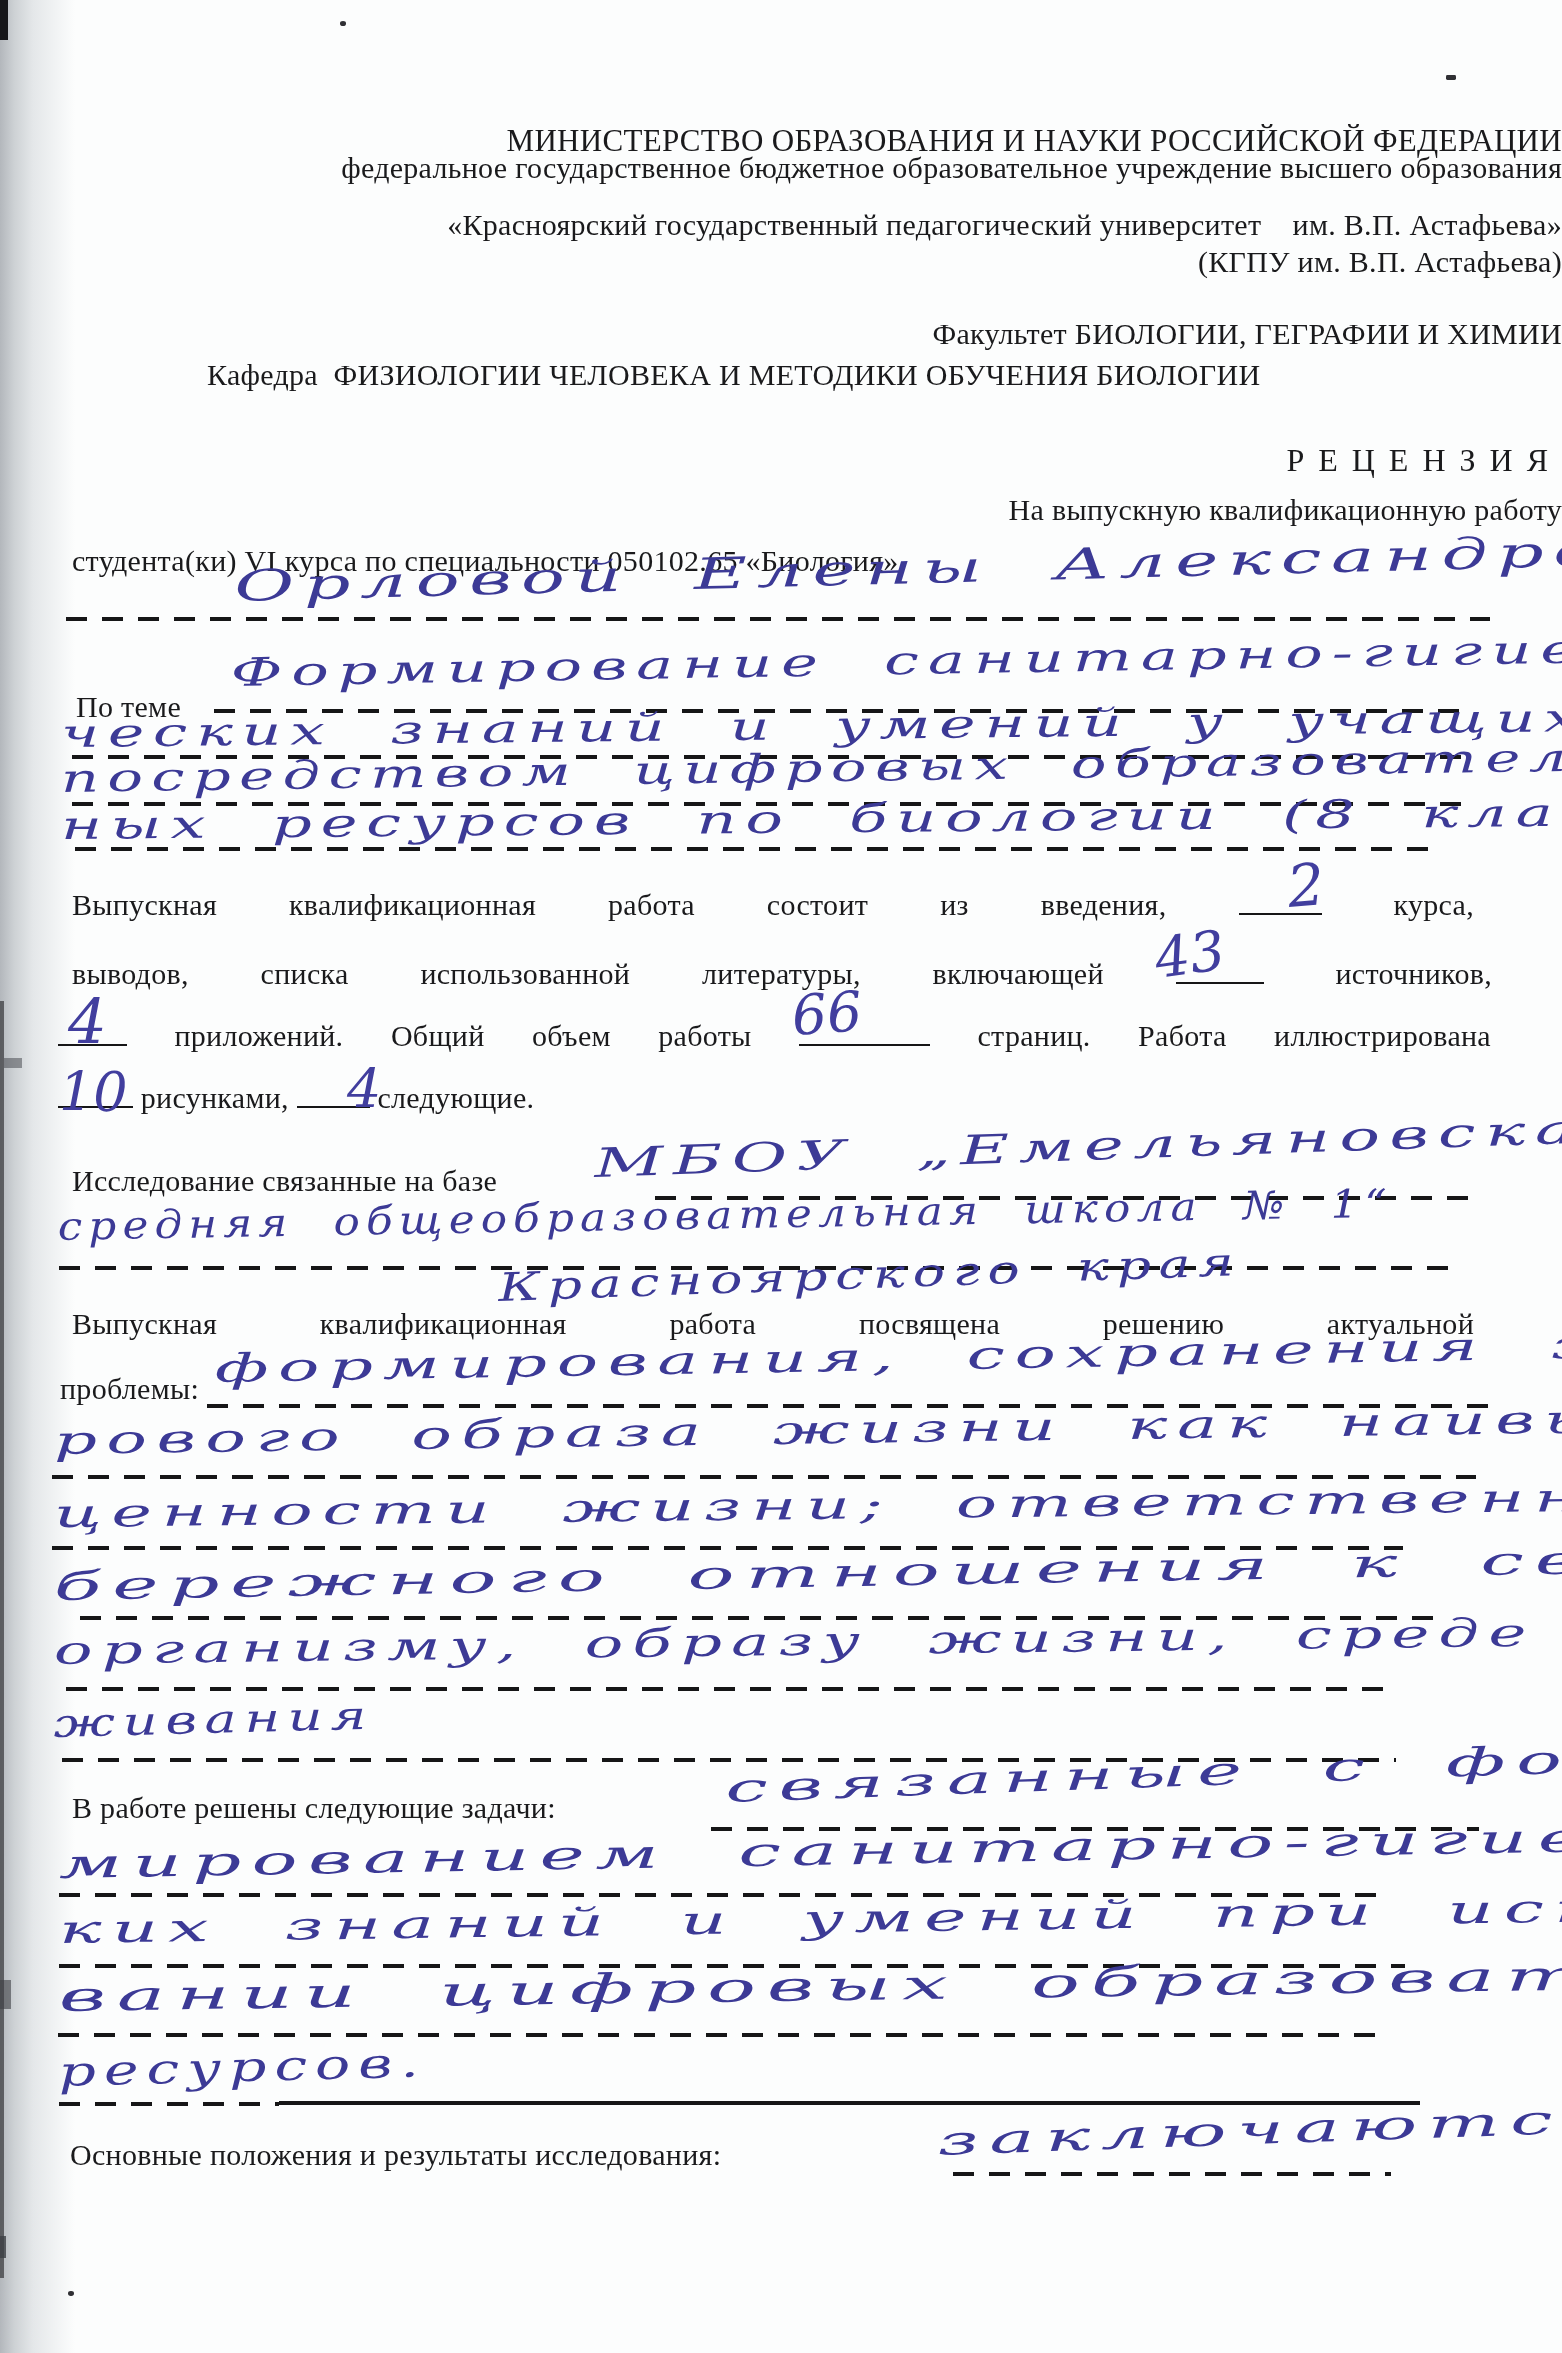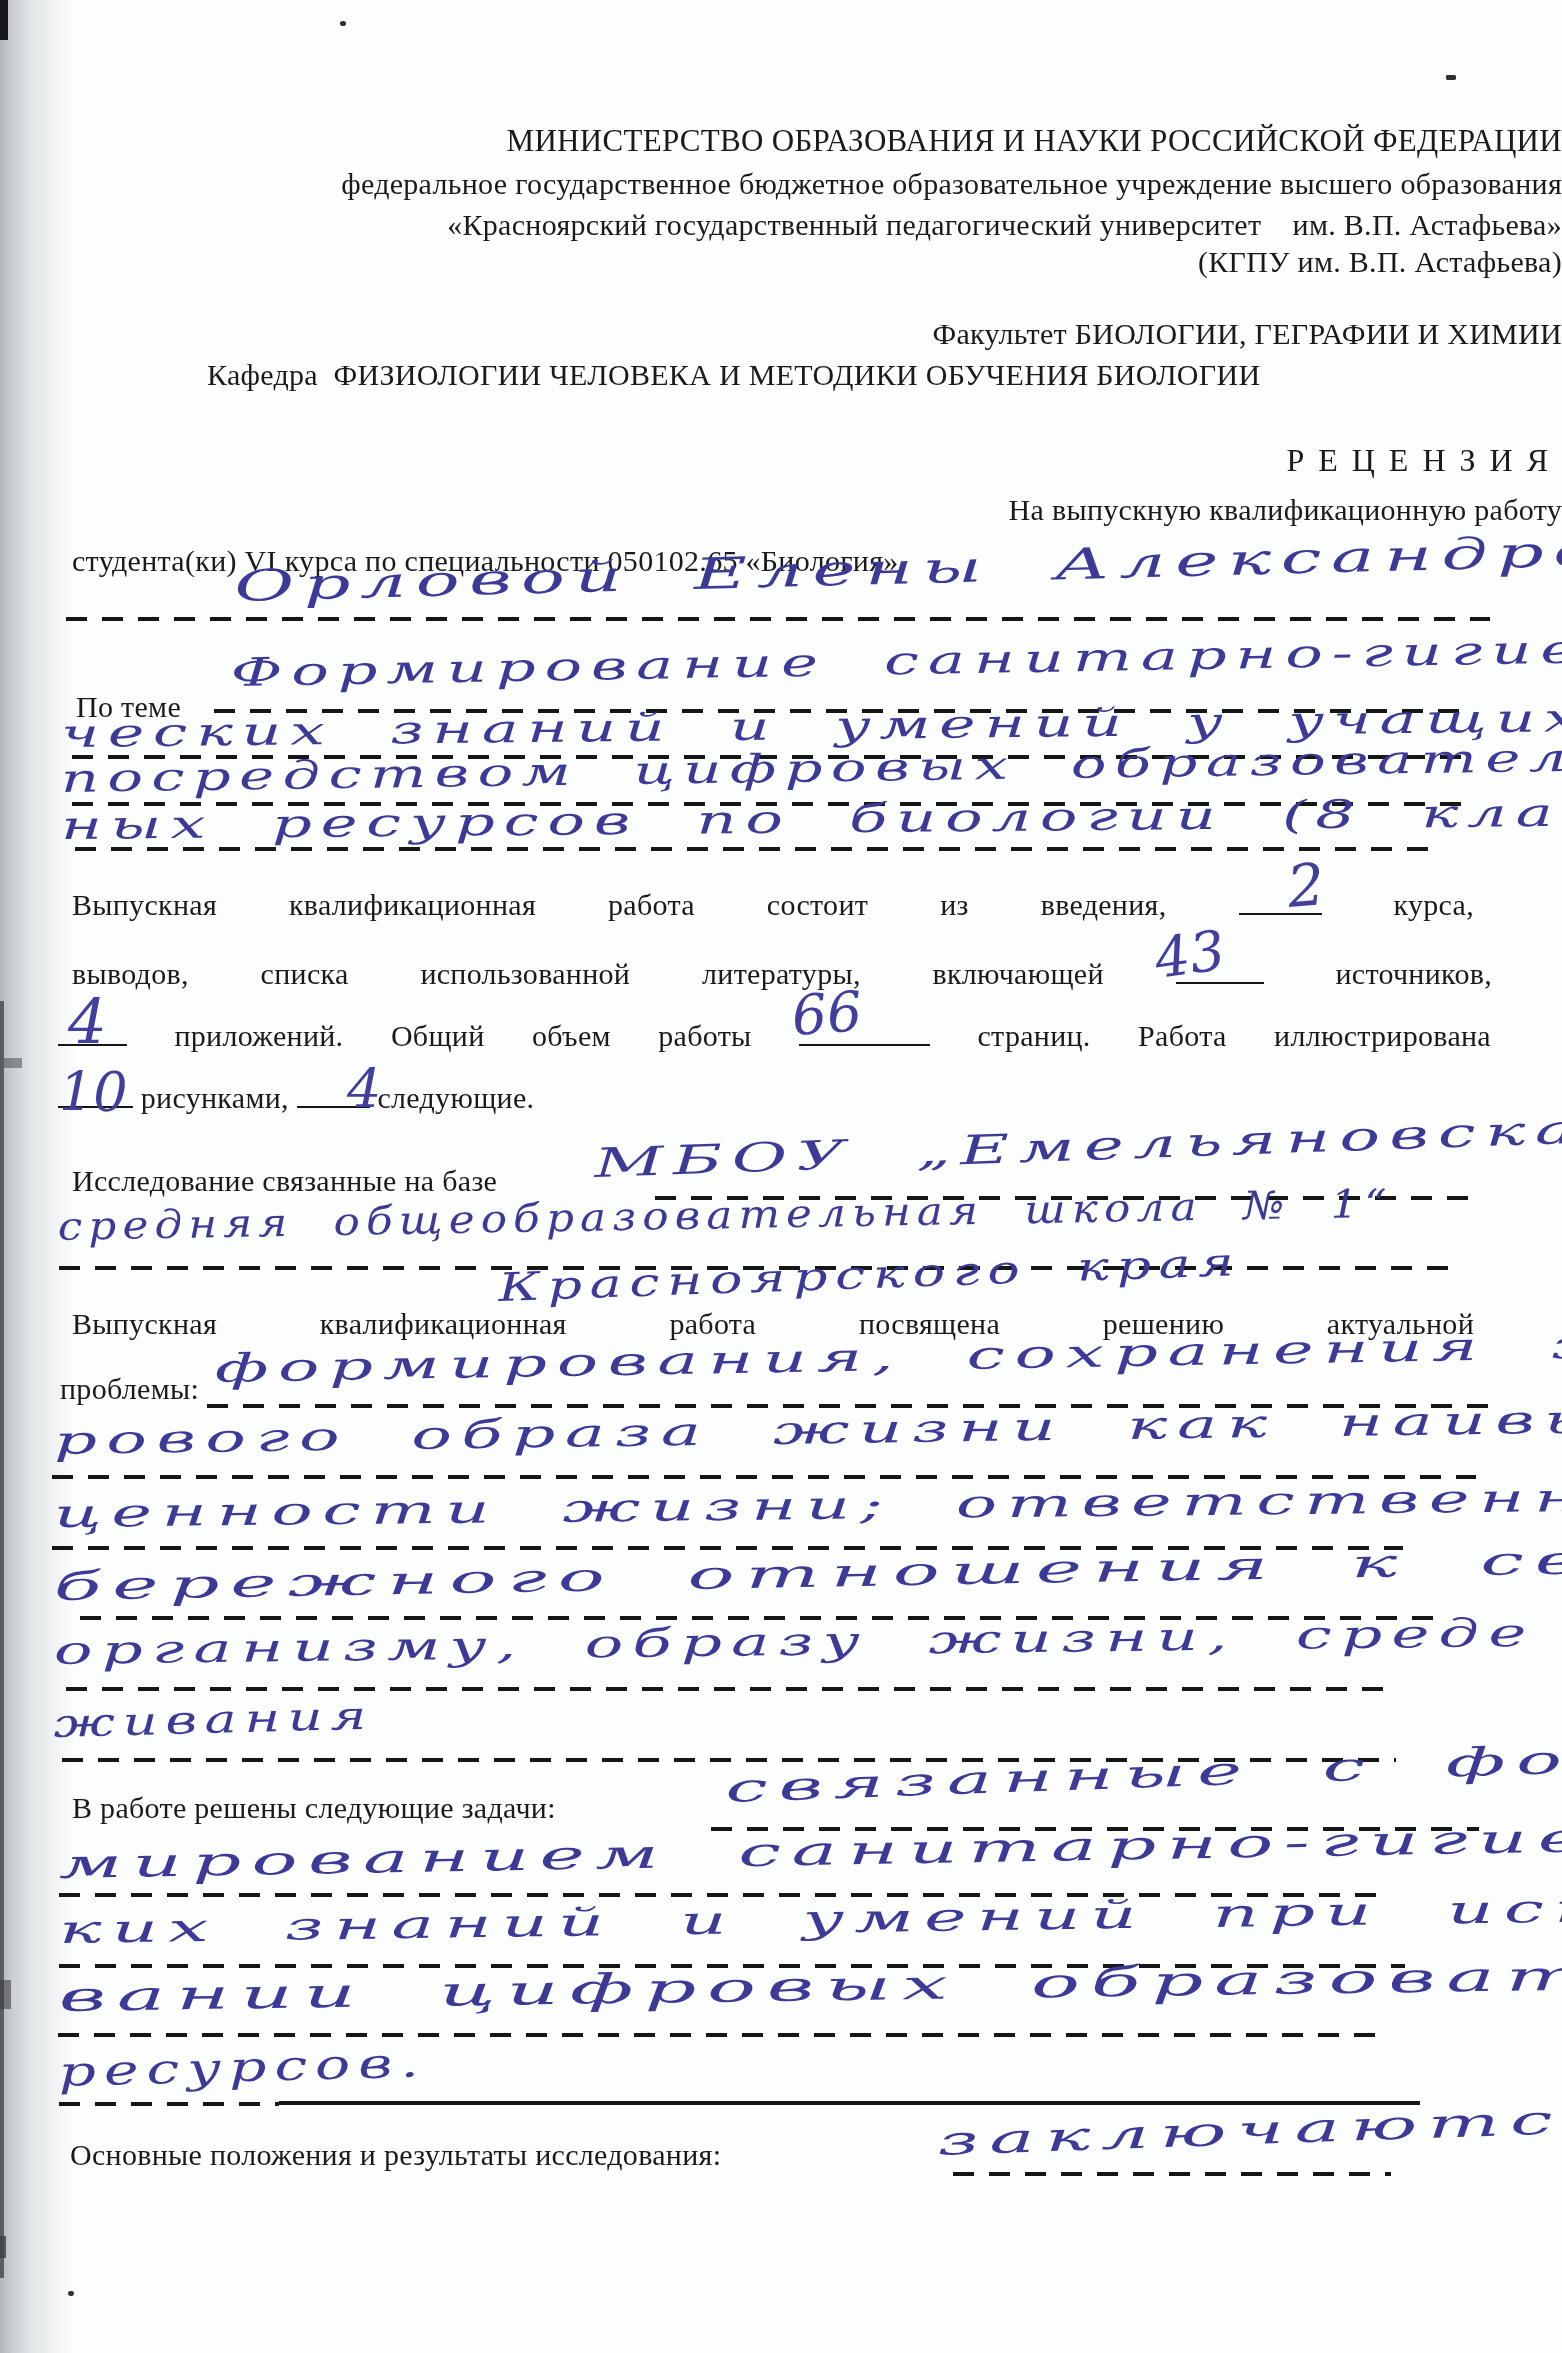--- a/index.html
+++ b/index.html
@@ -89,21 +89,21 @@
   <div class="corner-mark"></div>
   <div class="edge-line" style="top:1001px;height:1277px;opacity:.65;"></div>
   <div class="notch" style="left:4.1px;top:1058px;width:18px;height:9.7px;opacity:.5;"></div>
   <div class="notch" style="left:0px;top:1980px;width:11px;height:29px;opacity:.6;"></div>
   <div class="notch" style="left:0px;top:2236px;width:5.5px;height:22px;opacity:.8;"></div>
   <div class="speck" style="left:340px;top:21px;width:6.2px;height:4.8px;"></div>
   <div class="speck" style="left:1446px;top:75px;width:10.4px;height:4.8px;border-radius:1.4px;"></div>
   <div class="speck" style="left:68px;top:2291px;width:5.5px;height:4.8px;"></div>
 
   <div class="typed center" style="top:124px;font-size:31px;">МИНИСТЕРСТВО ОБРАЗОВАНИЯ И НАУКИ РОССИЙСКОЙ ФЕДЕРАЦИИ</div>
-  <div class="typed center" style="top:168px;">федеральное государственное бюджетное образовательное учреждение высшего образования</div>
+  <div class="typed center" style="top:152px;">федеральное государственное бюджетное образовательное учреждение высшего образования</div>
   <div class="typed center pre" style="top:209px;">«Красноярский государственный педагогический университет    им. В.П. Астафьева»</div>
   <div class="typed center" style="top:246px;">(КГПУ им. В.П. Астафьева)</div>
   <div class="typed center" style="top:286px;margin-top:32px;">Факультет БИОЛОГИИ, ГЕГРАФИИ И ХИМИИ</div>
   <div class="typed pre" style="left:207px;top:359px;">Кафедра  ФИЗИОЛОГИИ ЧЕЛОВЕКА И МЕТОДИКИ ОБУЧЕНИЯ БИОЛОГИИ</div>
 
   <div class="typed center title" style="top:443px;">РЕЦЕНЗИЯ</div>
   <div class="typed center" style="top:494px;">На выпускную квалификационную работу</div>
   <div class="typed" style="left:72px;top:545px;">студента(ки) VI курса по специальности 050102.65 «Биология»</div>
 
   <div class="hw" style="left:235px;top:565px;font-size:43px;transform:rotate(-1.5deg) scaleX(1.7);">Орловой Елены Александровны</div>

